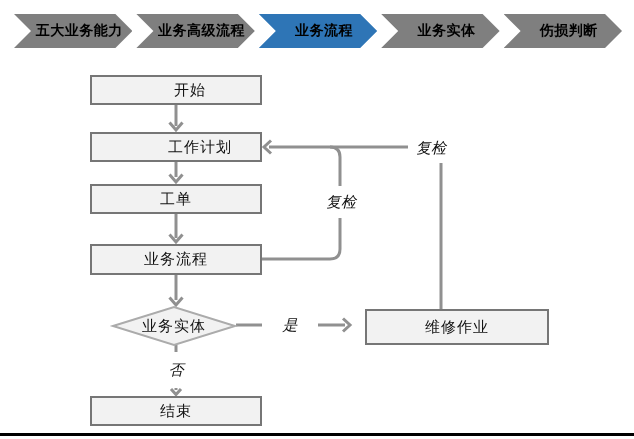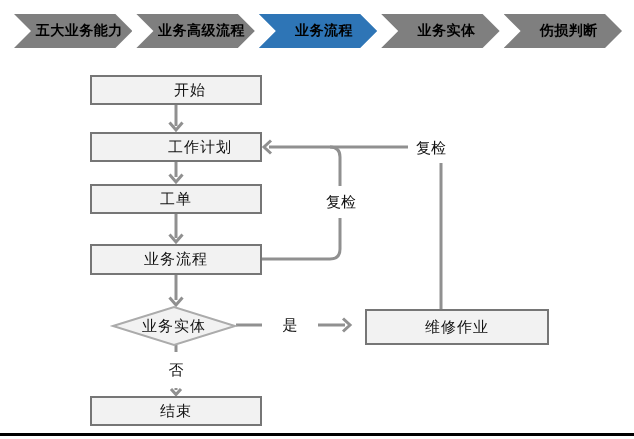--- a/index.html
+++ b/index.html
@@ -28,21 +28,21 @@
   .n-inspect{left:90px; top:244px; width:172px;height:31px;}
   .n-end    {left:90px; top:396px; width:172px;height:30px;font-family:Liberation Mono, monospace;}
   .n-repair {left:365px;top:309px; width:184px;height:36px;}
   .diamond-label{
     position:absolute;left:113px;top:307px;width:122px;height:38px;
     display:flex;align-items:center;justify-content:center;font-size:15px;color:#111;letter-spacing:1px;
   }
   
   .edge-label{
     position:absolute;background:#ffffff;display:flex;align-items:center;justify-content:center;
-    font-size:15px;color:#111;
+    font-size:15px;color:#111;font-style:italic;
   }
   .l-recheck-inner{left:320px;top:186px;width:42px;height:32px;}
   .l-recheck-outer{left:408px;top:133px;width:46px;height:30px;}
   .l-yes{left:262px;top:312px;width:56px;height:26px;}
   .l-no {left:158px;top:352px;width:36px;height:36px;}
   
   .connectors{position:absolute;left:0;top:0;}
   .connectors path, .connectors line{stroke:#909090;stroke-width:3;fill:none;}
   .connectors .head{stroke:#909090;stroke-width:3;fill:none;stroke-linejoin:miter;}
   .connectors .shape{fill:#f2f2f2;stroke:#ababab;stroke-width:2;}

